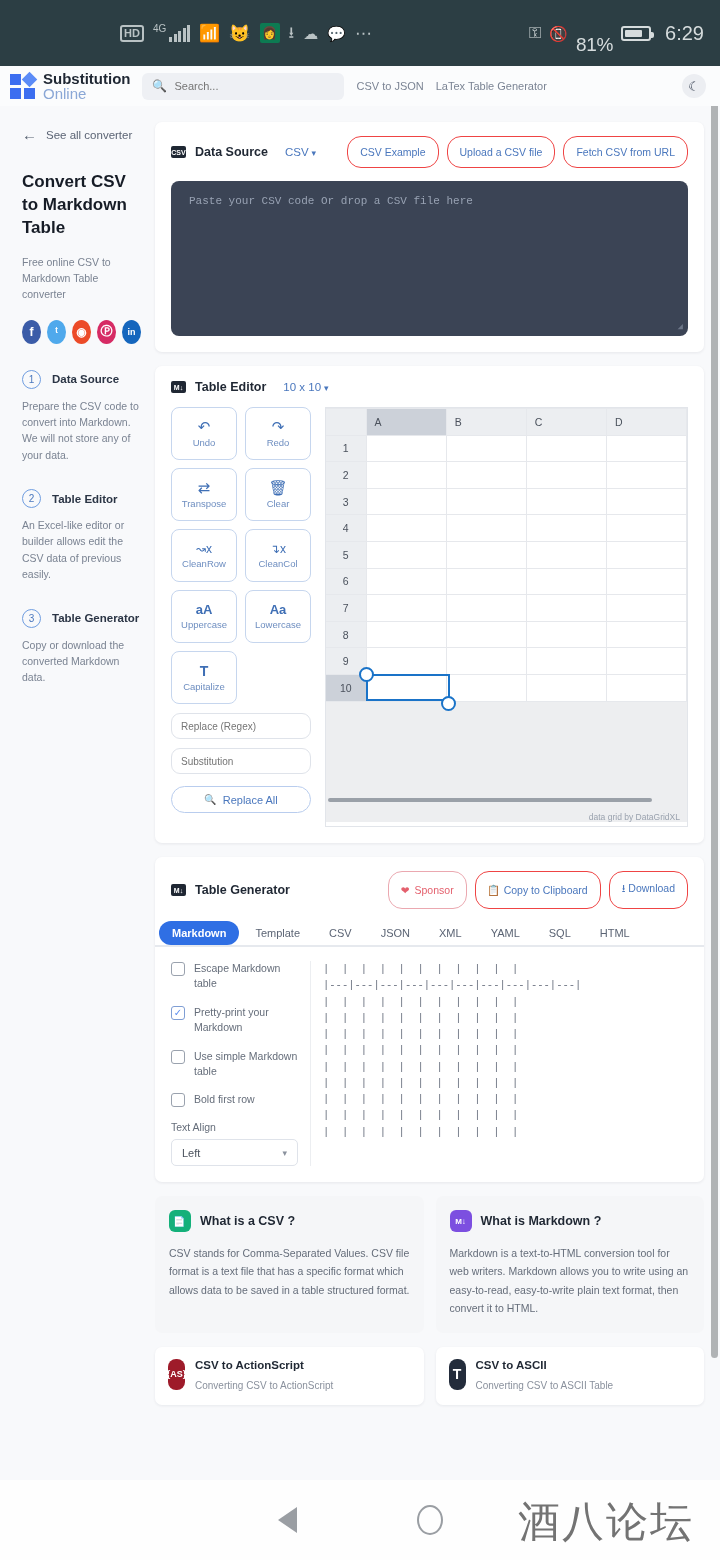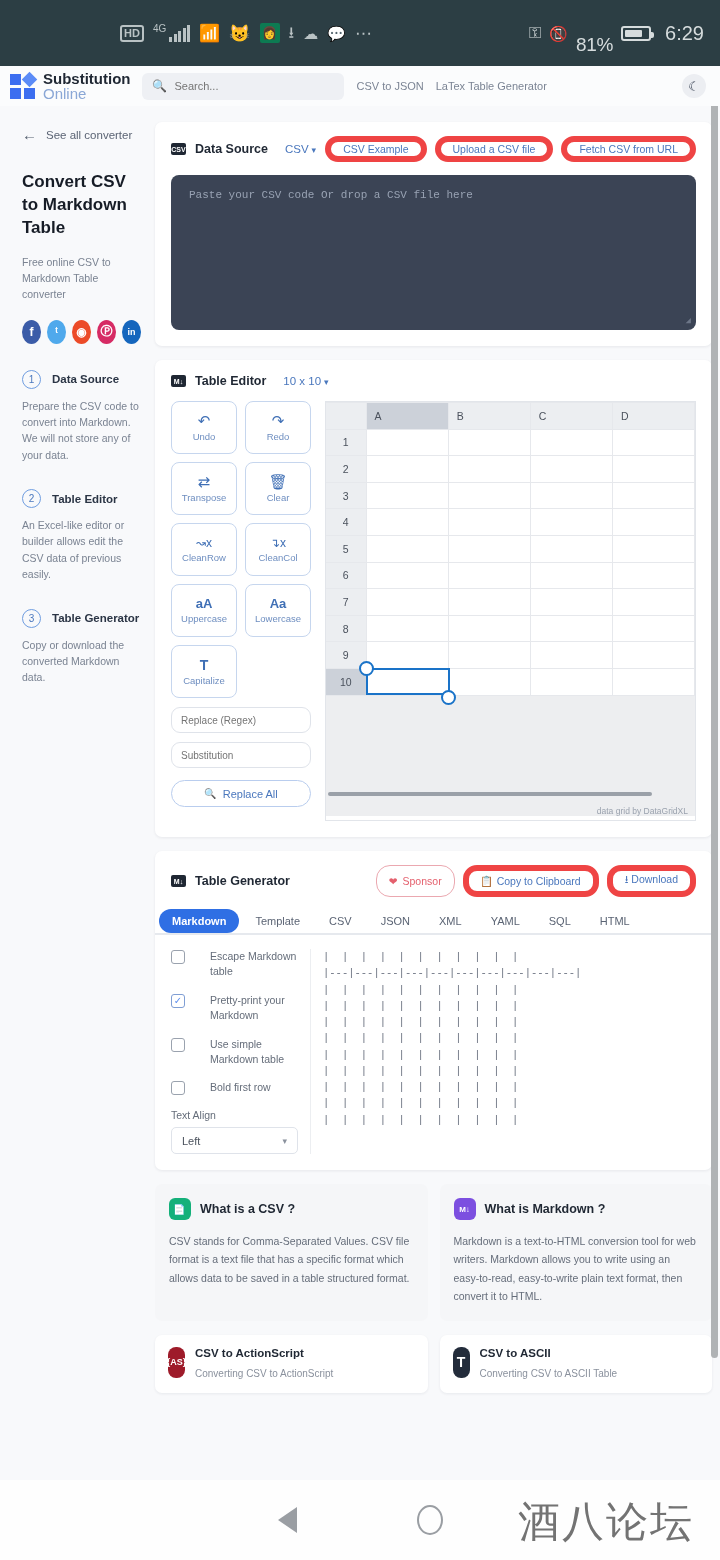--- a/index.html
+++ b/index.html
@@ -121,22 +121,22 @@
   }
   .card-head { display: flex; align-items: center; gap: 9px; margin-bottom: 13px; flex-wrap: nowrap;}
   .sect-ico {
     width: 15px; height: 12px; border-radius: 2px; background:#1f2733; color:#fff;
     font-size: 7px; display:flex; align-items:center; justify-content:center; font-weight:bold;
   }
   .card-title { font-size: 12.5px; font-weight: bold; color: #1f2733; white-space: nowrap;}
   .selector { font-size: 11.5px; color: #4a77bd; margin-left: 8px; white-space: nowrap; }
   .selector .chev { font-size: 9px; margin-left: 3px; }
   .pillbtn {
-    border: 6px solid #ef4444; border-radius: 14px; color: #4a77bd; background: #fff;
-    font-size: 10.5px; padding: 1px 12px; white-space: nowrap;
+    border: 1px solid #ef4444; border-radius: 14px; color: #4a77bd; background: #fff;
+    font-size: 10.5px; padding: 9px 12px; white-space: nowrap;
     font-family: "Liberation Sans", sans-serif;
   }
   .pill-row { display: flex; gap: 8px; margin-left: auto; }
   .csv-area {
     background: #3b4455; border-radius: 8px; height: 155px; padding: 14px 18px;
     color: #98a2b3; font-size: 11px; font-family: "Liberation Mono", monospace;
     position: relative;
   }
   .resize-grip { position: absolute; right: 5px; bottom: 4px; color:#6c7687; font-size:9px; }
 
@@ -198,21 +198,21 @@
   .gen-head { display: flex; align-items: center; gap: 9px; }
   .sponsor {
     border: 1px solid #eba8b0; border-radius: 14px; color: #e4606d; background: #fff;
     font-size: 10.5px; padding: 5px 12px; display: flex; align-items: center; gap: 5px;
   }
   .tabs { display: flex; align-items: center; gap: 3px; border-bottom: 2px solid #e6e9ee; margin: 12px -16px 0 -16px; padding: 0 4px; }
   .tab { font-size: 11px; color: #5b6474; padding: 6px 13px; border-radius: 14px; white-space: nowrap; }
   .tab.active { background: #2f6fe4; color: #fff; font-weight: bold; }
   .gen-body { display: flex; gap: 0; padding-top: 14px; }
   .opts { width: 140px; border-right: 1px solid #eceef1; padding-right: 12px; }
-  .opt { display: flex; gap: 25px; align-items: flex-start; margin-bottom: 14px; }
+  .opt { display: flex; gap: 9px; align-items: flex-start; margin-bottom: 14px; }
   .cb {
     width: 14px; height: 14px; border: 1.6px solid #9aa2ae; border-radius: 3px;
     flex-shrink: 0; margin-top: 1px; background: #fff;
     display:flex; align-items:center; justify-content:center;
     font-size: 10px; color: #5b8def;
   }
   .cb.checked { border-color: #7f9ed4; }
   .opt-label { font-size: 10.5px; color: #656d7a; line-height: 1.42; }
   .align-label { font-size: 10.5px; color: #656d7a; margin-bottom: 6px; }
   .select {

